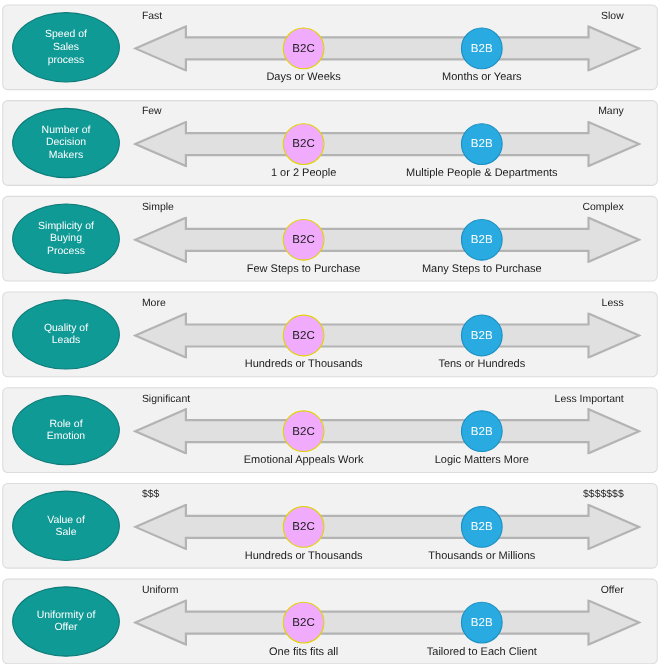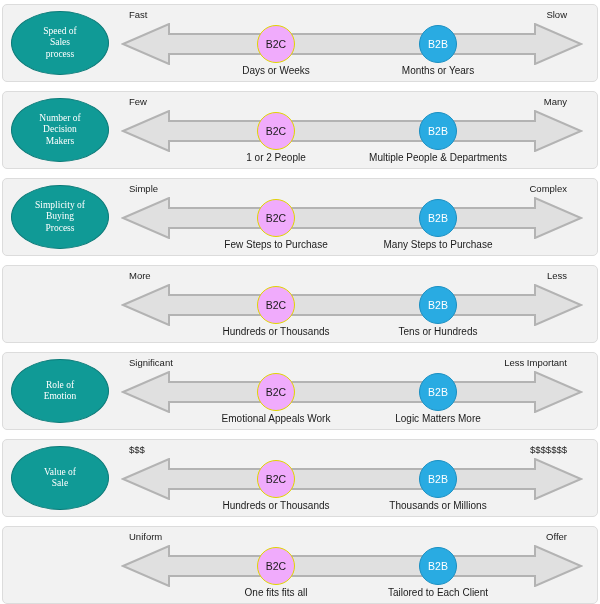--- a/index.html
+++ b/index.html
@@ -45,21 +45,21 @@
     display: flex;
     align-items: center;
     justify-content: center;
     box-sizing: border-box;
   }
   .ellipse-label {
     color: #ffffff;
     font-size: 9.5px;
     line-height: 11.5px;
     text-align: center;
-    font-family: Liberation Serif, serif;
+    font-family: Liberation Sans, sans-serif;
     padding: 0 4px;
   }
 
   
   .arrow-wrap {
     position: absolute;
     left: 118px;
     top: 18px;
     width: 462px;
     height: 42px;
@@ -194,20 +194,23 @@
     </div>
     <div class="marker b2b">
       <span>B2B</span>
     </div>
 
     <div class="cap b2c-cap">Few Steps to Purchase</div>
     <div class="cap b2b-cap">Many Steps to Purchase</div>
   </div>
 
   <div class="row">
+    <div class="ellipse">
+      <div class="ellipse-label">Quality of<br>Leads</div>
+    </div>
 
     <div class="end-label end-left">More</div>
     <div class="end-label end-right">Less</div>
 
     <div class="arrow-wrap">
       <svg viewBox="0 0 462 42" xmlns="http://www.w3.org/2000/svg">
         <polygon points="2,21 48,1 48,11 414,11 414,1 460,21 414,41 414,31 48,31 48,41" fill="#e0e0e0" stroke="#b3b3b3" stroke-width="2" stroke-linejoin="miter"></polygon>
       </svg>
     </div>
 
@@ -266,20 +269,23 @@
     </div>
     <div class="marker b2b">
       <span>B2B</span>
     </div>
 
     <div class="cap b2c-cap">Hundreds or Thousands</div>
     <div class="cap b2b-cap">Thousands or Millions</div>
   </div>
 
   <div class="row">
+    <div class="ellipse">
+      <div class="ellipse-label">Uniformity of<br>Offer</div>
+    </div>
 
     <div class="end-label end-left">Uniform</div>
     <div class="end-label end-right">Offer</div>
 
     <div class="arrow-wrap">
       <svg viewBox="0 0 462 42" xmlns="http://www.w3.org/2000/svg">
         <polygon points="2,21 48,1 48,11 414,11 414,1 460,21 414,41 414,31 48,31 48,41" fill="#e0e0e0" stroke="#b3b3b3" stroke-width="2" stroke-linejoin="miter"></polygon>
       </svg>
     </div>
 

